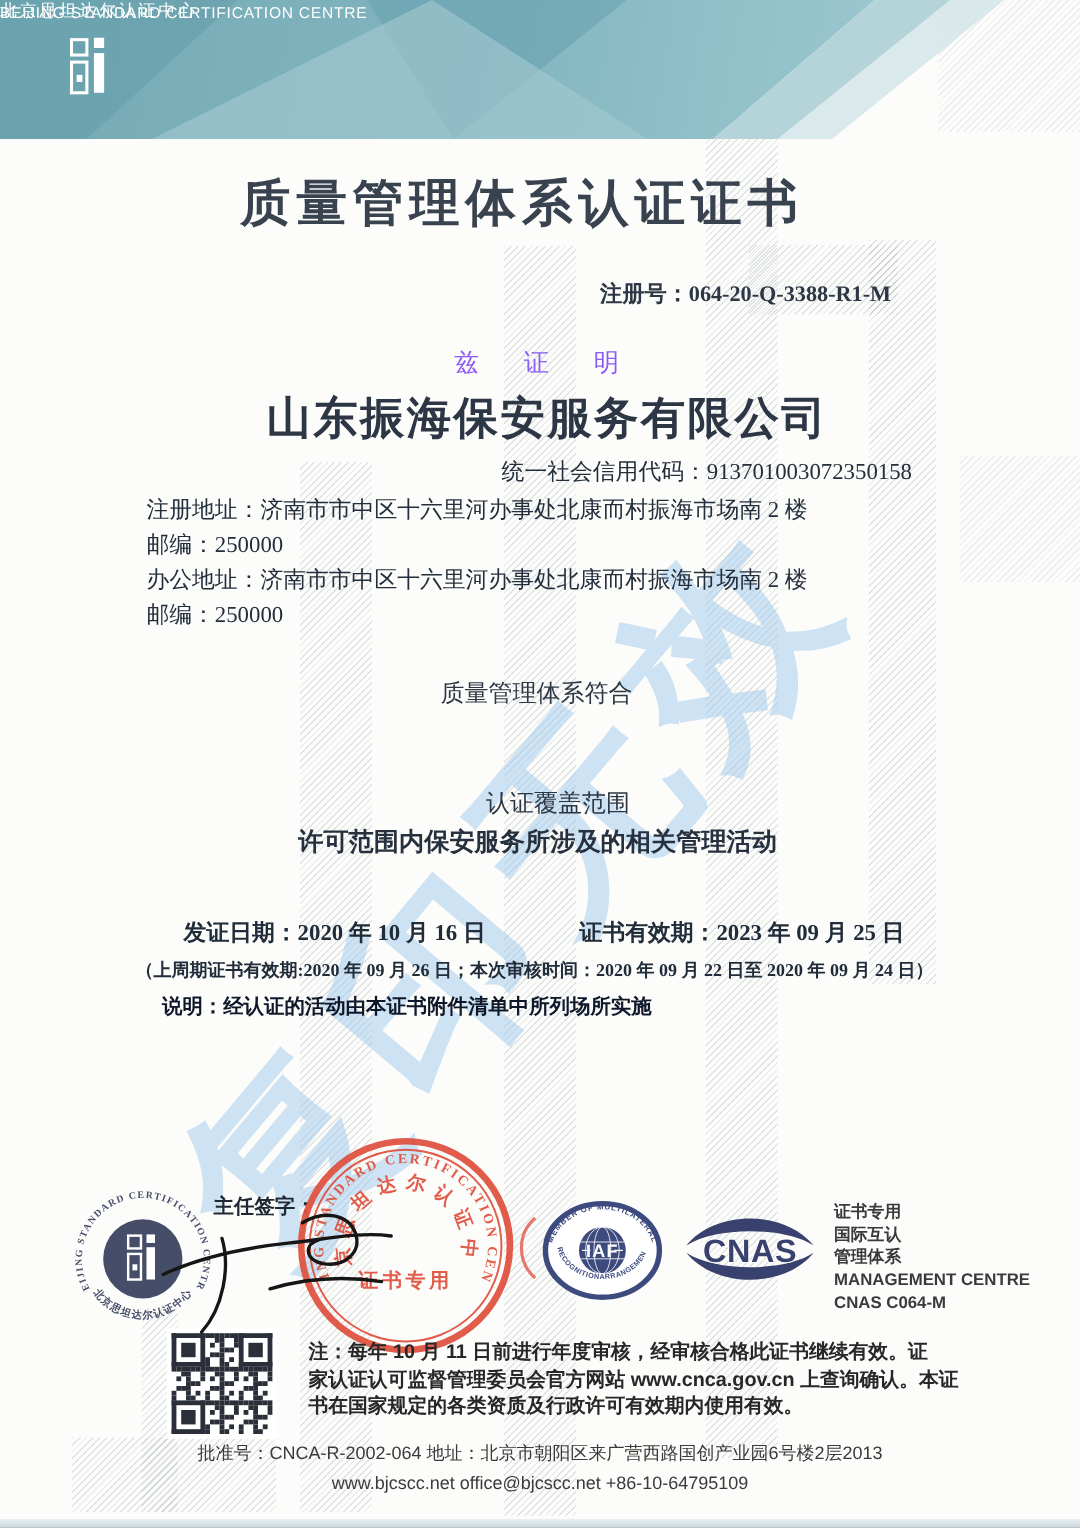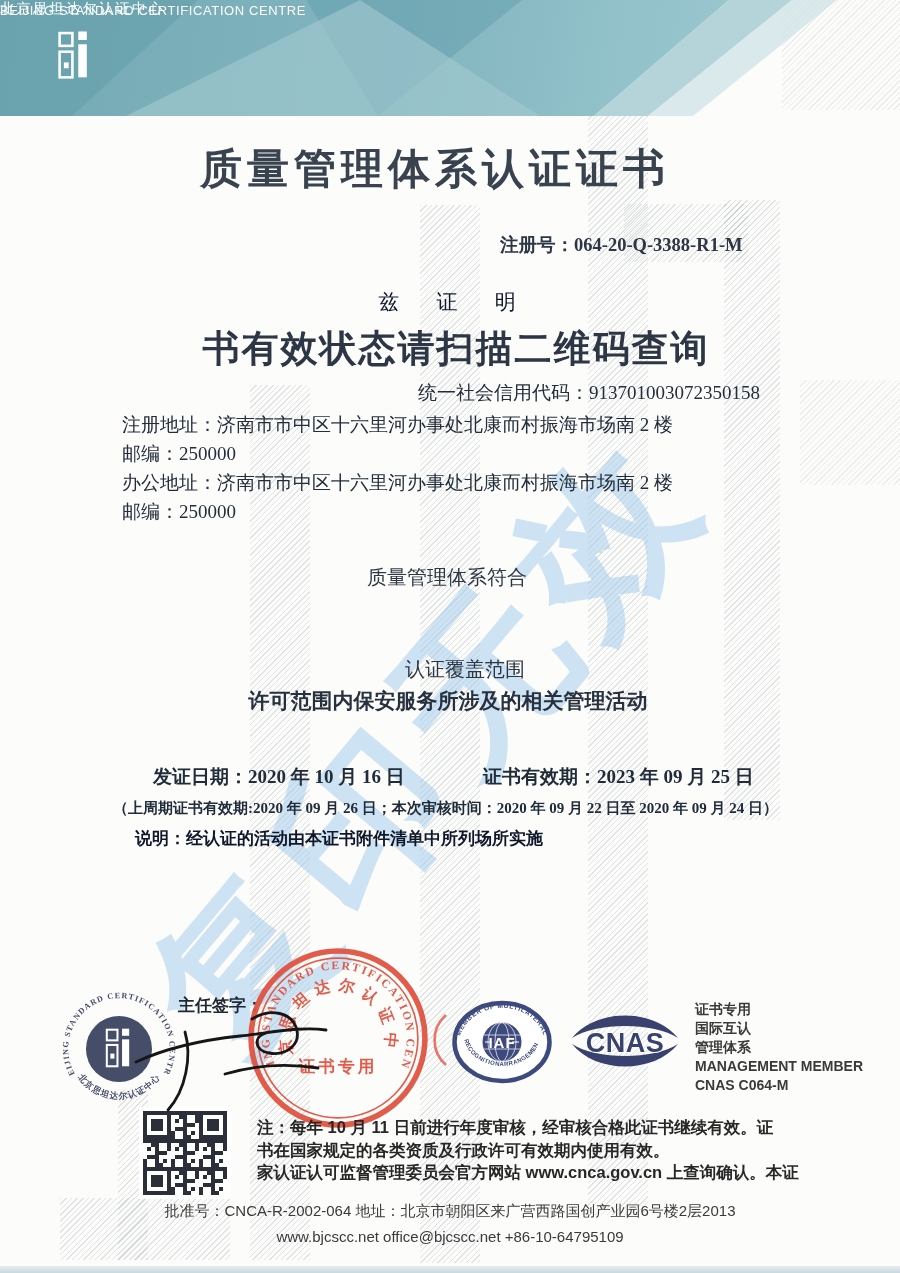--- a/index.html
+++ b/index.html
@@ -25,21 +25,21 @@
   .hd-w1{background:#b4d4da;clip-path:polygon(81% 0,88% 0,72% 100%,66% 100%);}
   .hd-w2{background:#d4e5e8;opacity:.85;clip-path:polygon(88% 0,93% 0,77% 100%,72% 100%);}
   .hd-text{position:absolute;left:102px;top:44px;color:#fff;z-index:3;}
   .hd-cn{font-size:14px;letter-spacing:2.5px;font-family:"Liberation Sans","DejaVu Sans",sans-serif;}
   .hd-en{font-size:13px;letter-spacing:.6px;margin-top:3px;font-family:"Liberation Sans","DejaVu Sans",sans-serif;}
   
   .t{position:absolute;z-index:2;white-space:nowrap;}
   .ctr{transform:translateX(-50%);}
   .title{font-size:42px;font-weight:700;letter-spacing:5px;color:#39424f;}
   .reg{font-size:18.5px;font-weight:700;color:#2c3644;}
-  .statement{font-size:21px;letter-spacing:16px;color:#0f172a;}
+  .statement{font-size:21px;letter-spacing:16px;color:#8b5cf6;}
   .company{font-size:37px;font-weight:600;letter-spacing:2px;color:#2c3644;}
   .body19{font-size:19px;color:#232e3c;}
   .conform{font-size:20px;color:#2c3644;}
   .stdcode{font-size:30px;font-weight:800;letter-spacing:.5px;color:#3b4457;
            font-family:"Liberation Sans","DejaVu Sans",sans-serif;}
   .scope-t{font-size:20px;color:#2c3644;}
   .scope{font-size:21px;font-weight:700;color:#26303e;}
   .date{font-size:19px;font-weight:600;color:#212c3a;}
   .prev{font-size:15px;font-weight:600;color:#212c3a;}
   .impl{font-size:17px;font-weight:600;color:#0f172a;}
@@ -94,21 +94,21 @@
     <div class="hd-text">
       <div class="hd-cn">北京思坦达尔认证中心</div>
       <div class="hd-en">BEIJING STANDARD CERTIFICATION CENTRE</div>
     </div>
   </div>
 
   <div class="t title ctr" style="left:435px;top:141px;">质量管理体系认证证书</div>
   <div class="t reg" style="left:500px;top:232px;">注册号：064-20-Q-3388-R1-M</div>
 
   <div class="t statement ctr" style="left:455px;top:288px;">兹 证 明</div>
-  <div class="t company ctr" style="left:456px;top:324px;">书有效状态请扫描二维码查询</div>
+  <div class="t company ctr" style="left:456px;top:324px;">山东振海保安服务有限公司</div>
   <div class="t body19" style="left:418px;top:380px;">统一社会信用代码：913701003072350158</div>
   <div class="t body19" style="left:122px;top:412px;">注册地址：济南市市中区十六里河办事处北康而村振海市场南 2 楼</div>
   <div class="t body19" style="left:122px;top:441px;">邮编：250000</div>
   <div class="t body19" style="left:122px;top:470px;">办公地址：济南市市中区十六里河办事处北康而村振海市场南 2 楼</div>
   <div class="t body19" style="left:122px;top:499px;">邮编：250000</div>
 
   <div class="t conform ctr" style="left:447px;top:564px;">质量管理体系符合</div>
   <div class="t scope-t ctr" style="left:465px;top:656px;">认证覆盖范围</div>
   <div class="t scope ctr" style="left:448px;top:687px;">许可范围内保安服务所涉及的相关管理活动</div>
 
@@ -197,21 +197,21 @@
   <svg class="abs" style="left:566px;top:1007px;z-index:2;" width="118" height="68" viewBox="0 0 118 68">
     <path d="M6,31 C30,1 88,1 112,31 C88,15 30,15 6,31 Z" fill="#39426e"></path>
     <path d="M6,37 C30,67 88,67 112,37 C88,53 30,53 6,37 Z" fill="#39426e"></path>
     <text x="59" y="45" font-size="27" font-weight="800" fill="#39426e" stroke="#ffffff" stroke-width="1.4" paint-order="stroke" text-anchor="middle" letter-spacing=".5" class="sans-txt">CNAS</text>
   </svg>
 
   <div class="abs cnas-lines" style="left:695px;top:1000px;z-index:2;">
     <div>证书专用</div>
     <div>国际互认</div>
     <div>管理体系</div>
-    <div>MANAGEMENT MEMBER</div>
+    <div>MANAGEMENT CENTRE</div>
     <div>CNAS C064-M</div>
   </div>
 
   <svg id="qr-svg" class="abs" style="left:139px;top:1107px;z-index:2;" width="92" height="92" viewBox="0 0 92 92">
     <rect x="0" y="0" width="92" height="92" fill="#ffffff"></rect>
   <rect x="4" y="4" width="28" height="4" fill="#2a2f3a"></rect>
       <rect x="4" y="28" width="28" height="4" fill="#2a2f3a"></rect>
       <rect x="4" y="4" width="4" height="28" fill="#2a2f3a"></rect>
       <rect x="28" y="4" width="4" height="28" fill="#2a2f3a"></rect>
       <rect x="12" y="12" width="12" height="12" fill="#2a2f3a"></rect>
@@ -372,21 +372,21 @@
       <rect x="84" y="32" width="4" height="4" fill="#2a2f3a"></rect>
       <rect x="84" y="36" width="4" height="4" fill="#2a2f3a"></rect>
       <rect x="84" y="40" width="4" height="4" fill="#2a2f3a"></rect>
       <rect x="84" y="60" width="4" height="4" fill="#2a2f3a"></rect>
       <rect x="84" y="64" width="4" height="4" fill="#2a2f3a"></rect>
       <rect x="84" y="68" width="4" height="4" fill="#2a2f3a"></rect>
     </svg>
 
   <div class="abs" style="left:257px;top:1116px;z-index:2;">
     <div class="note-line">注：每年 10 月 11 日前进行年度审核，经审核合格此证书继续有效。证</div>
+    <div class="note-line">家认证认可监督管理委员会官方网站 www.cnca.gov.cn 上查询确认。本证</div>
     <div class="note-line">书在国家规定的各类资质及行政许可有效期内使用有效。</div>
-    <div class="note-line">家认证认可监督管理委员会官方网站 www.cnca.gov.cn 上查询确认。本证</div>
   </div>
 
   <div class="abs approval" style="left:0;top:1202px;z-index:2;">批准号：CNCA-R-2002-064  地址：北京市朝阳区来广营西路国创产业园6号楼2层2013</div>
   <div class="abs contact" style="left:0;top:1228px;z-index:2;">www.bjcscc.net  office@bjcscc.net  +86-10-64795109</div>
 
   <div class="bottom-edge"></div>
 </div>
 
 </body></html>

